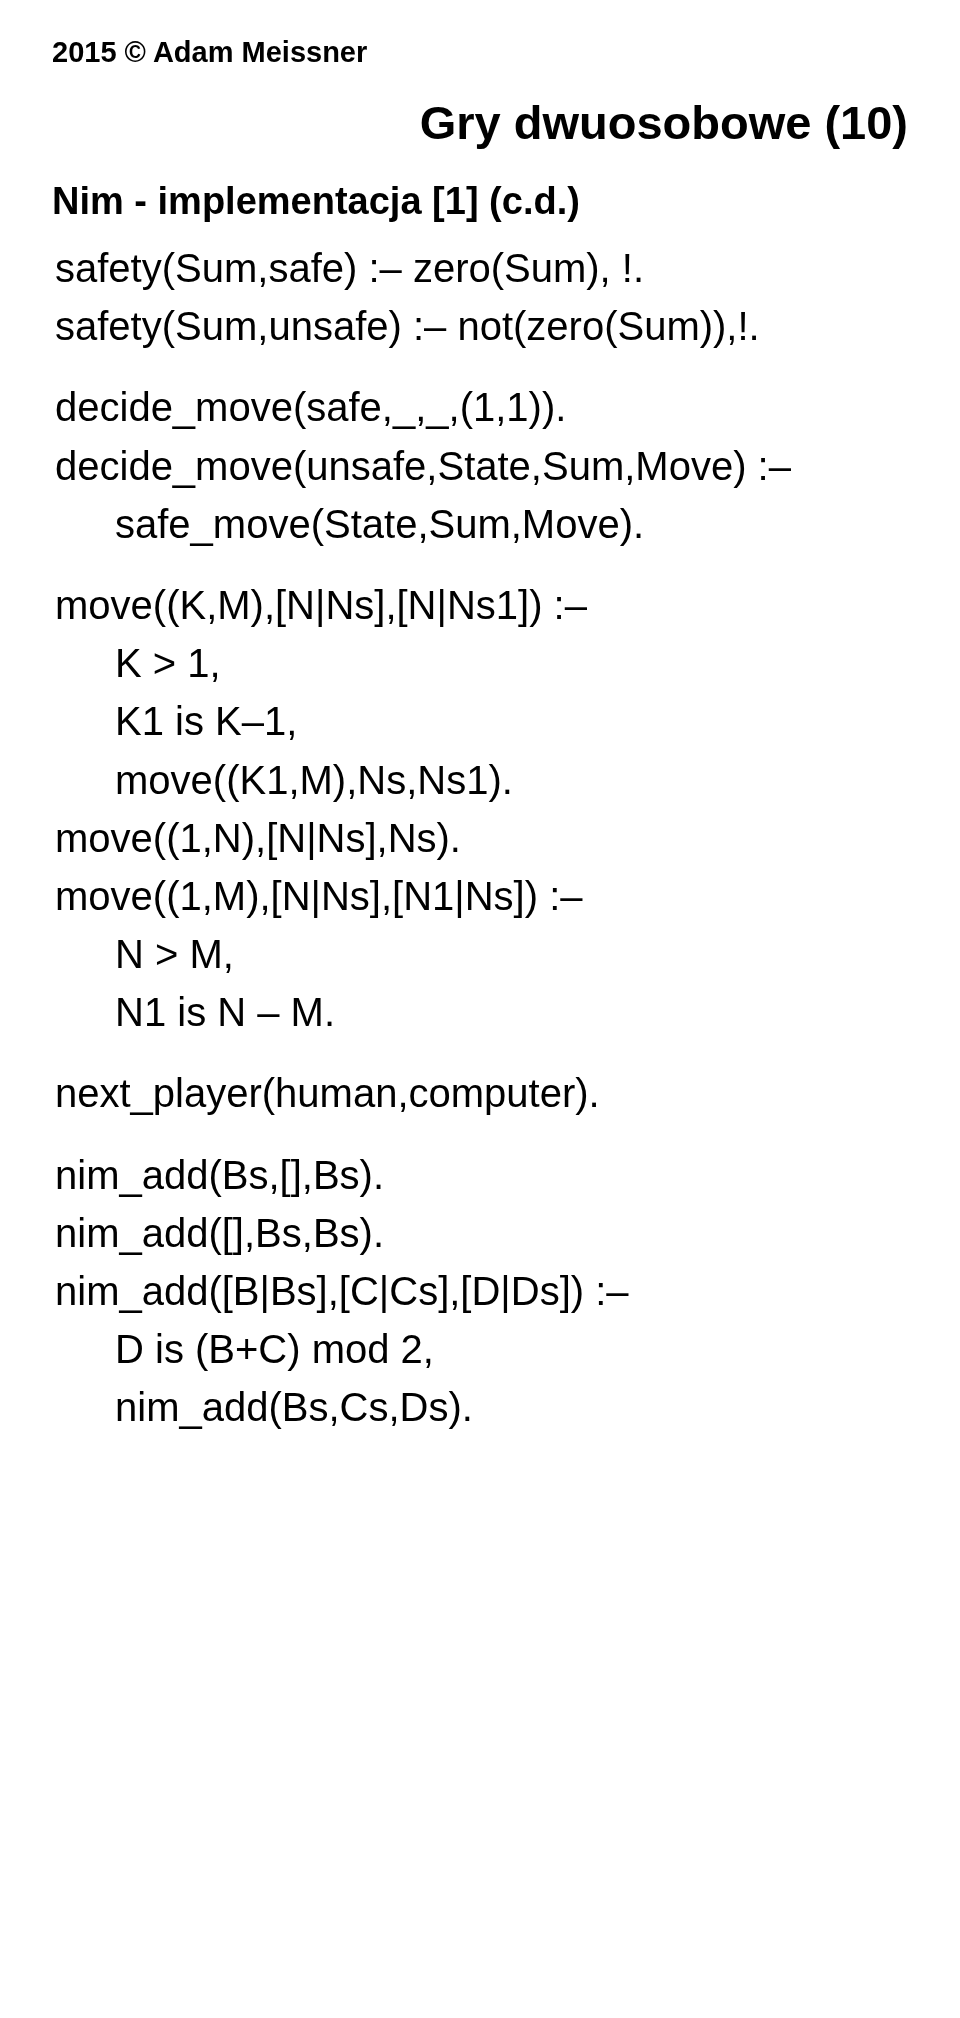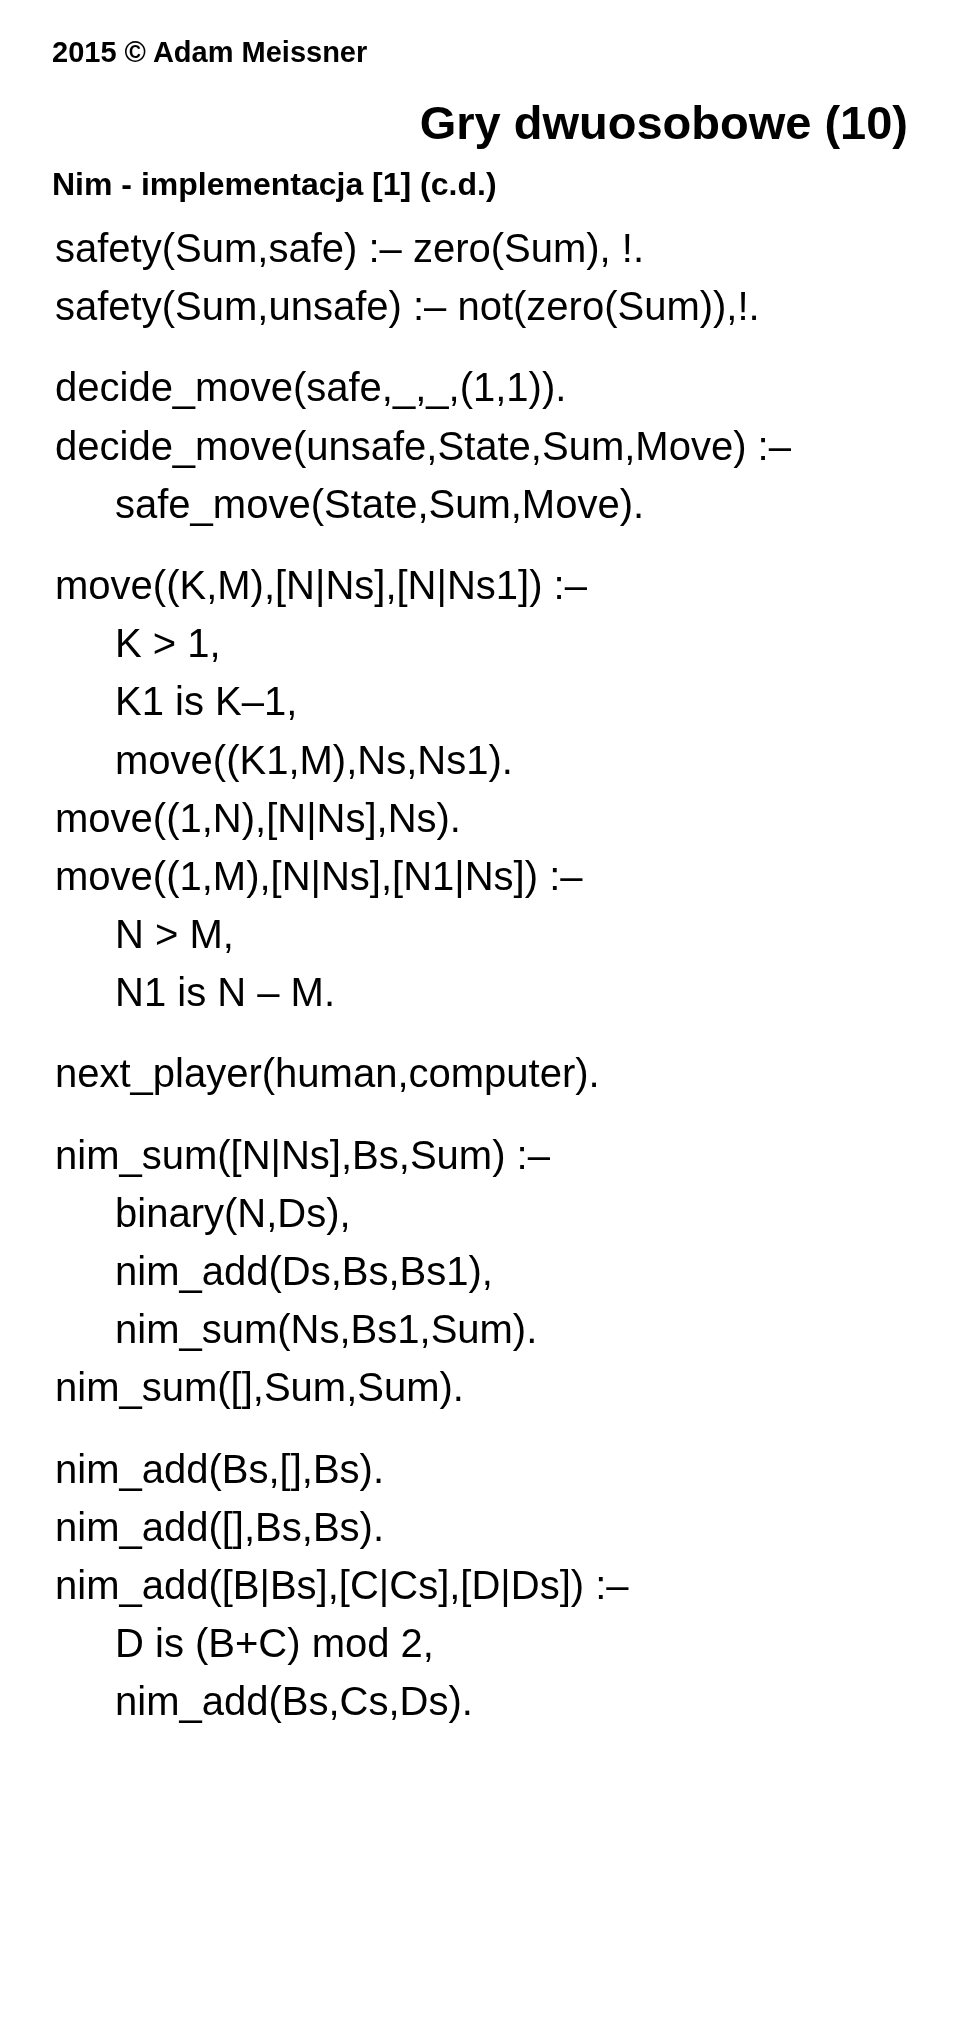--- a/index.html
+++ b/index.html
@@ -19,25 +19,25 @@
   .copyright {
     text-align: left;
     font-weight: 700;
     font-size: 29px;
     margin: 0 0 26px 0;
   }
   .title {
     text-align: right;
     font-weight: 700;
     font-size: 47px;
-    margin: 0 0 16px 0;
+    margin: 0 0 30px 0;
   }
   .subtitle {
     font-weight: 700;
-    font-size: 32px;
+    font-size: 38px;
     margin: 0 0 18px 0;
   }
   .line {
     font-size: 40px;
     line-height: 1.38;
     margin: 3px;
     white-space: pre-wrap;
   }
   .block {
     margin: 0 0 26px 0;
@@ -70,27 +70,20 @@
         <p class="line indent">move((K1,M),Ns,Ns1).</p>
         <p class="line">move((1,N),[N|Ns],Ns).</p>
         <p class="line">move((1,M),[N|Ns],[N1|Ns]) :–</p>
         <p class="line indent">N &gt; M,</p>
         <p class="line indent">N1 is N – M.</p>
       </div>
       <div class="block">
         <p class="line">next_player(human,computer).</p>
       </div>
       <div class="block">
-        <p class="line">nim_sum([N|Ns],Bs,Sum) :–</p>
-        <p class="line indent">binary(N,Ds),</p>
-        <p class="line indent">nim_add(Ds,Bs,Bs1),</p>
-        <p class="line indent">nim_sum(Ns,Bs1,Sum).</p>
-        <p class="line">nim_sum([],Sum,Sum).</p>
-      </div>
-      <div class="block">
         <p class="line">nim_add(Bs,[],Bs).</p>
         <p class="line">nim_add([],Bs,Bs).</p>
         <p class="line">nim_add([B|Bs],[C|Cs],[D|Ds]) :–</p>
         <p class="line indent">D is (B+C) mod 2,</p>
         <p class="line indent">nim_add(Bs,Cs,Ds).</p>
       </div>
     </div>
 </div>
 
 </body></html>

